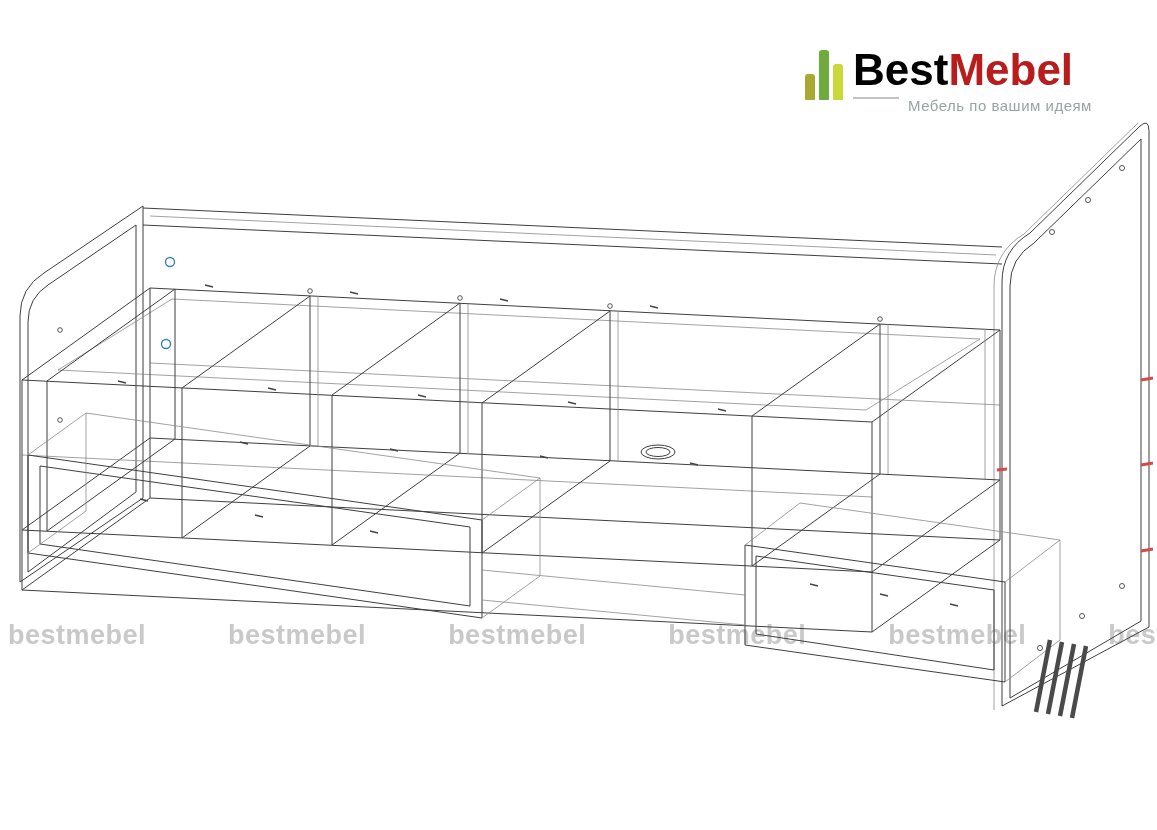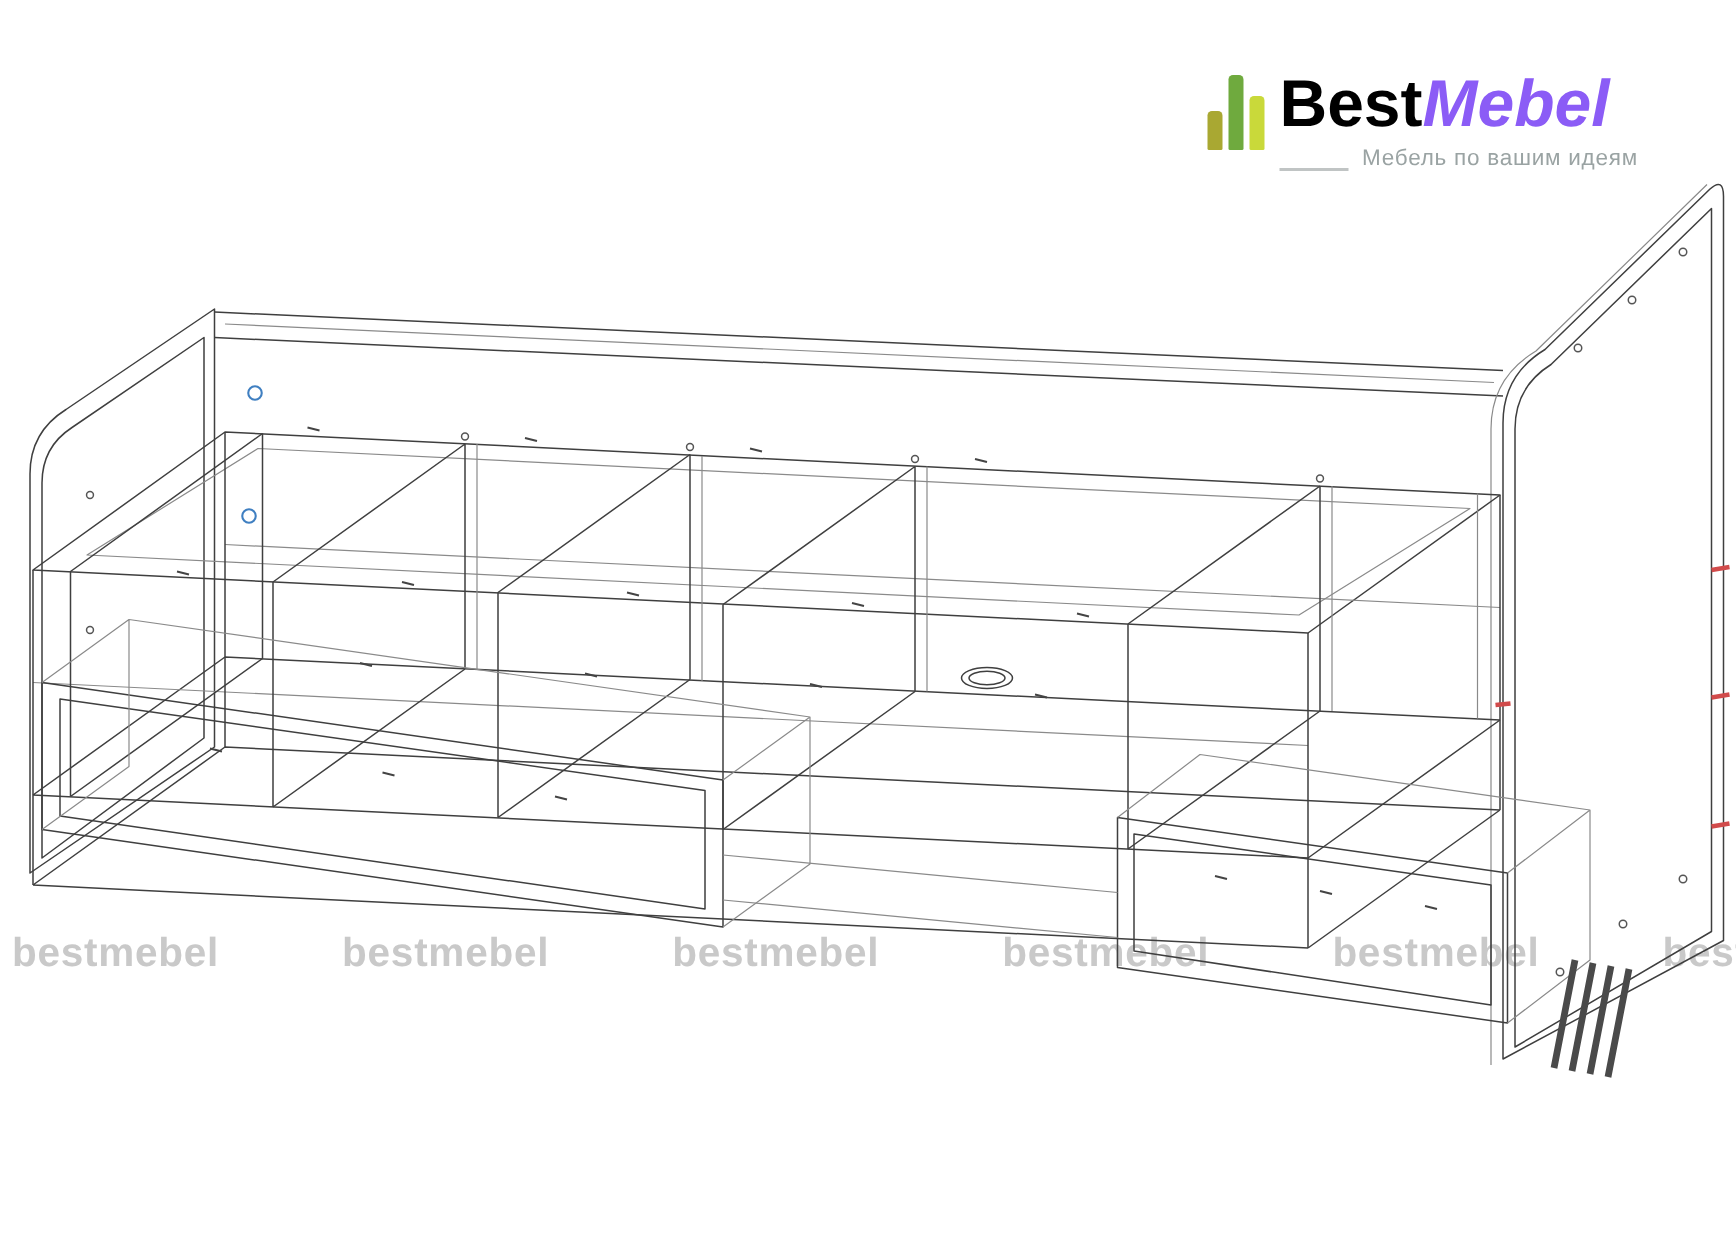--- a/index.html
+++ b/index.html
@@ -10,22 +10,22 @@
   
   .logo{position:absolute;left:805px;top:46px;display:flex;align-items:flex-start;gap:10px;}
   .logo-icon{display:flex;align-items:flex-end;gap:4px;height:52px;padding-top:2px;}
   .logo-icon span{display:block;width:10px;border-radius:3px 3px 1px 1px;}
   .bar1{height:26px;background:#a9a832;}
   .bar2{height:50px;background:#6faa3e;}
   .bar3{height:36px;background:#c9d93a;}
   .logo-textblock{display:flex;flex-direction:column;}
   .brand{font-size:44px;font-weight:bold;line-height:48px;letter-spacing:0px;}
   .brand .first{color:#000000;}
-  .brand .second{color:#8b5cf6;font-style:italic;}
-  .tagline-row{display:flex;align-items:flex-end;gap:9px;margin-top:3px;}
+  .brand .second{color:#b91c1c;}
+  .tagline-row{display:flex;align-items:flex-start;gap:9px;margin-top:3px;}
   .tagline-rule{display:inline-block;width:46px;height:2px;background:#c0c4c4;}
   .tagline{font-size:15px;color:#9aa3a3;letter-spacing:0.5px;}
 
   
   .watermarks{position:absolute;left:8px;top:620px;display:flex;gap:82px;
               font-size:27px;font-weight:bold;color:#c9c9c9;letter-spacing:0.5px;
               white-space:nowrap;}
 
   
   svg.drawing{position:absolute;left:0;top:0;}

